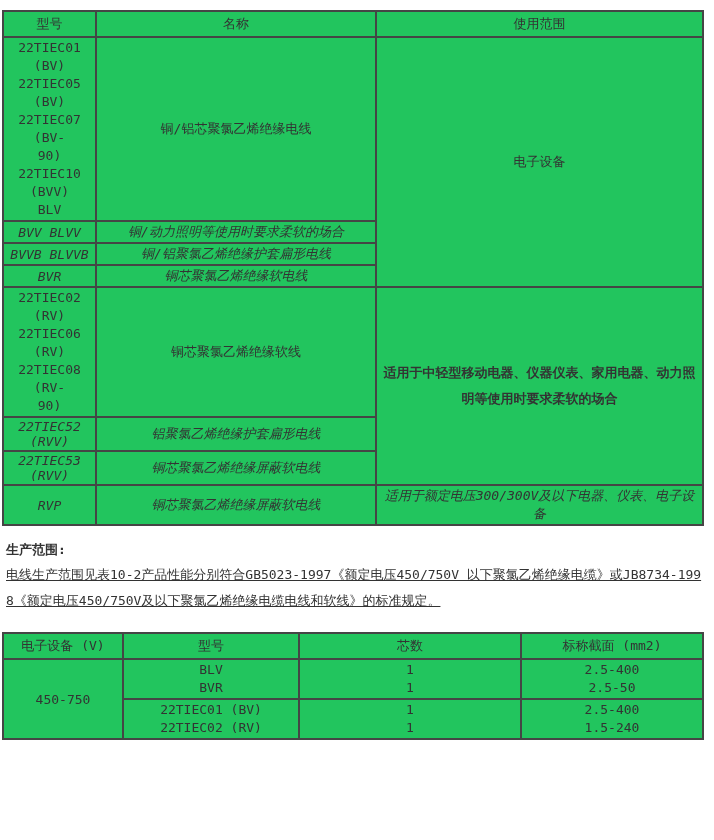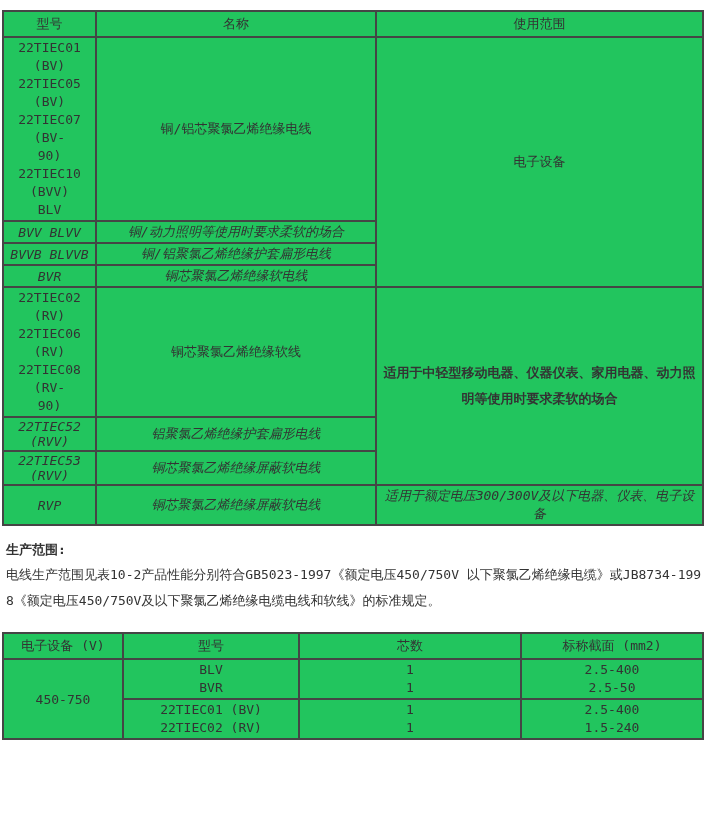--- a/index.html
+++ b/index.html
@@ -49,20 +49,21 @@
     width: 700px;
   }
   .textblock .hd {
     font-weight: bold;
     line-height: 20px;
   }
   .textblock .para {
     line-height: 26px;
     margin-top: 2px;
     word-break: break-all;
+    text-decoration: underline;
   }
 </style>
 </head>
 <body>
 
 <div class="page">
 
   <table class="tbl t1">
     <colgroup>
         <col class="c1">

